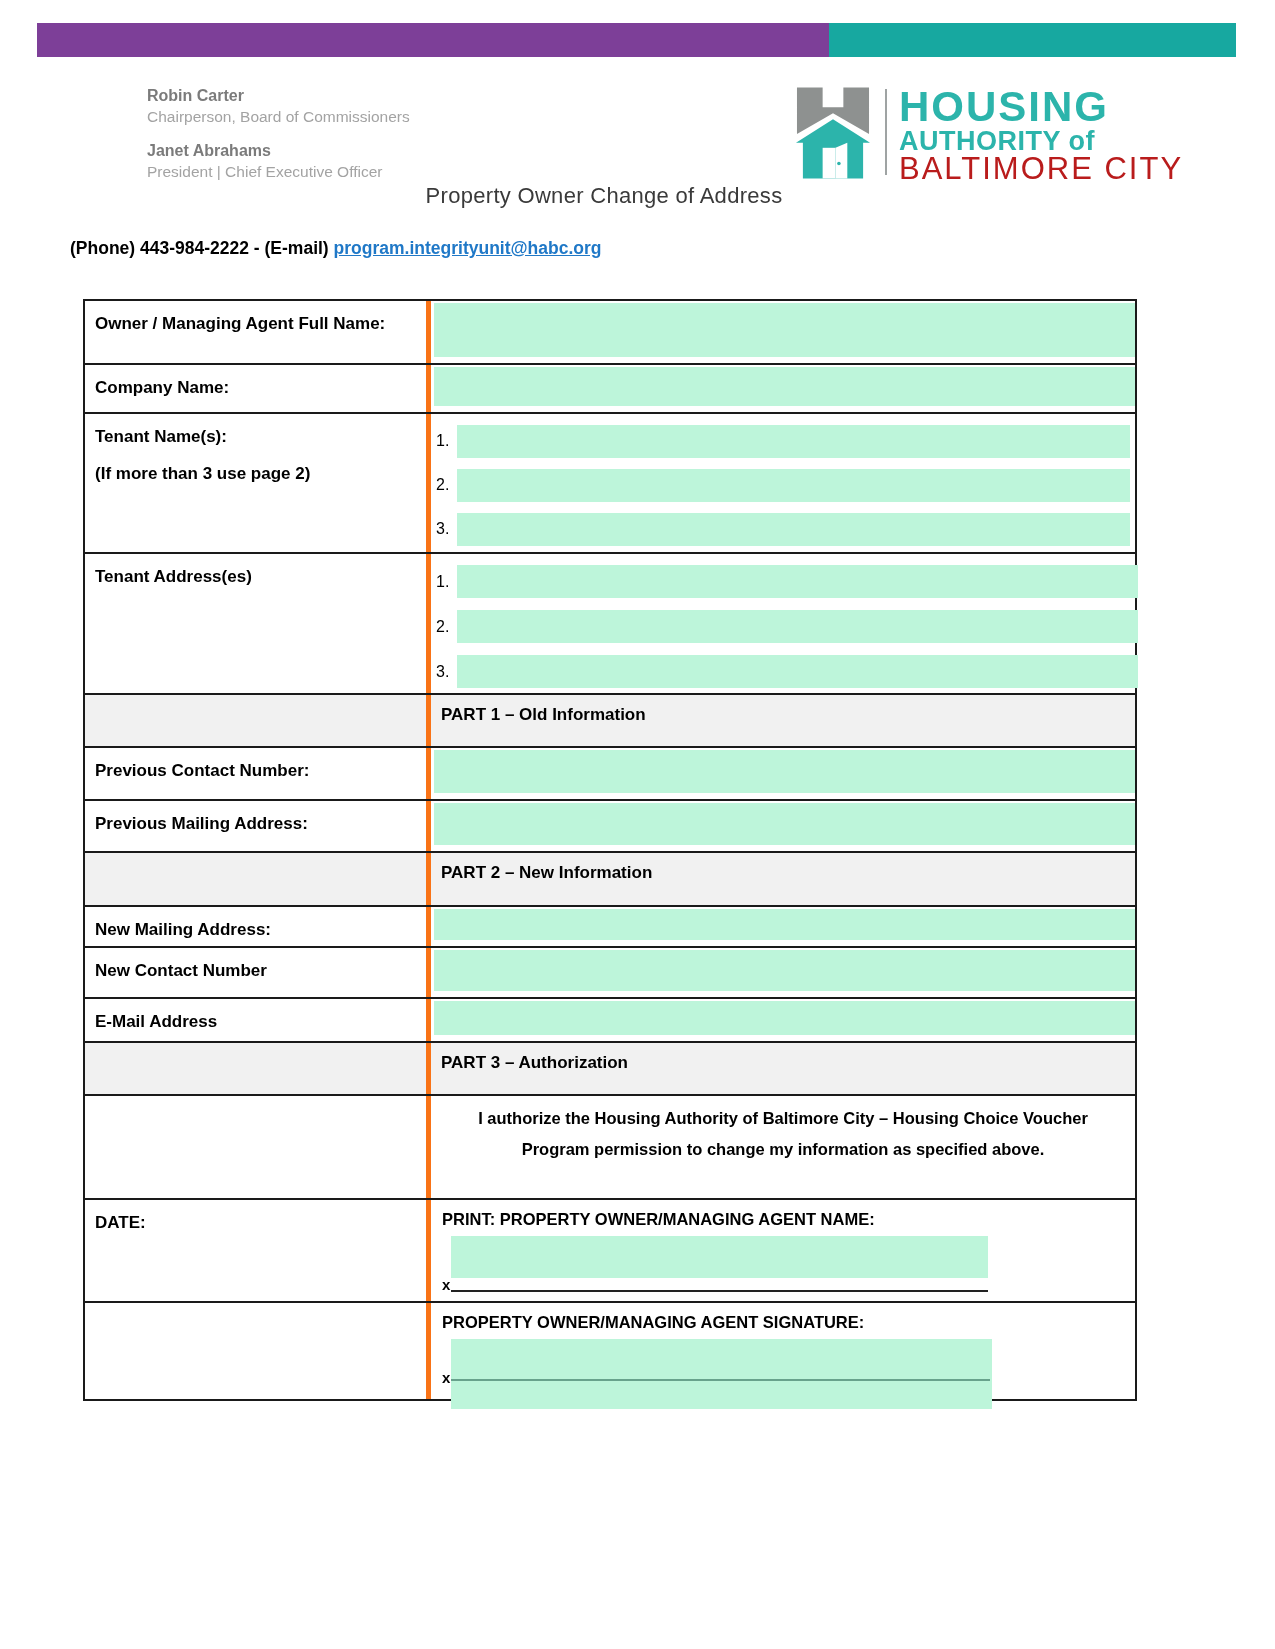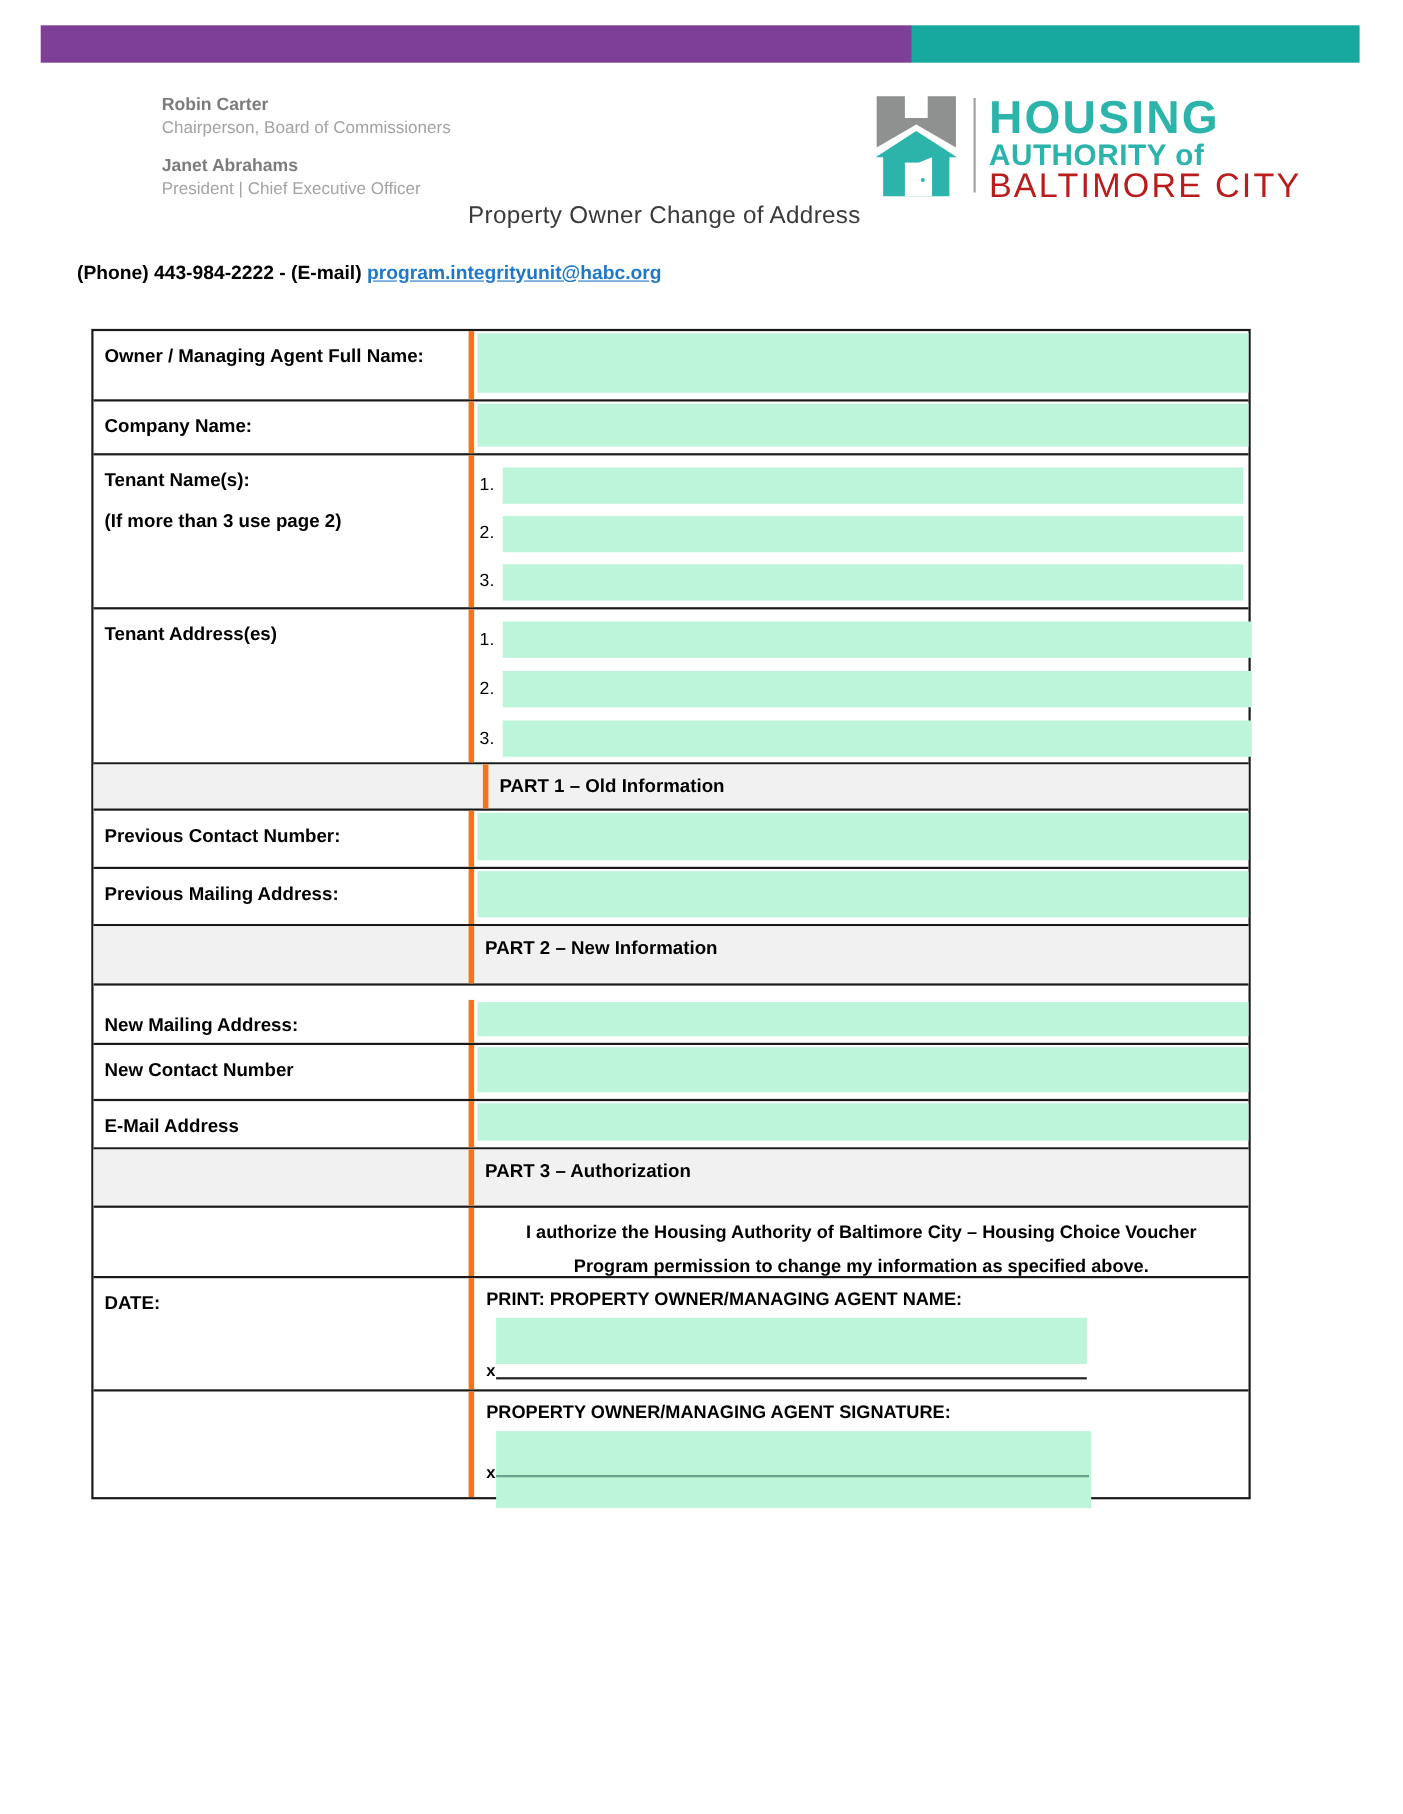--- a/index.html
+++ b/index.html
@@ -62,23 +62,23 @@
   .xline{display:flex;align-items:flex-end;}
   .x-mark{font-weight:bold;font-size:15px;line-height:14px;flex:none;}
   .x-rule{width:537px;border-bottom:2px solid #222;margin-left:1px;}
   .sig-area{position:relative;margin-top:6px;height:72px;}
   .sig-x{position:absolute;left:0;top:32px;}
   .sig-box{position:absolute;left:9px;top:0;width:541px;height:70px;background:#bdf5da;}
   .sig-rule{position:absolute;left:0;right:2px;top:40px;border-bottom:2px solid rgba(35,92,76,.55);}
 
   
   .r1{height:64px;} .r2{height:49px;} .r3{height:140px;} .r4{height:141px;}
-  .r5{height:42px;padding-left:13px;} .r6{height:53px;} .r7{height:52px;} .r8{height:54px;}
-  .r9{height:41px;margin-top:13px;} .r10{height:51px;} .r11{height:44px;} .r12{height:53px;}
-  .r13{height:64px;} .r14{height:103px;} .r15{height:96px;}
+  .r5{height:53px;} .r6{height:53px;} .r7{height:52px;} .r8{height:54px;}
+  .r9{height:41px;} .r10{height:51px;} .r11{height:44px;} .r12{height:53px;}
+  .r13{height:104px;} .r14{height:103px;} .r15{height:96px;}
 </style>
 </head>
 <body>
 
 <div class="page">
 
   <div class="top-bar">
     <div class="purple"></div>
     <div class="teal"></div>
   </div>

